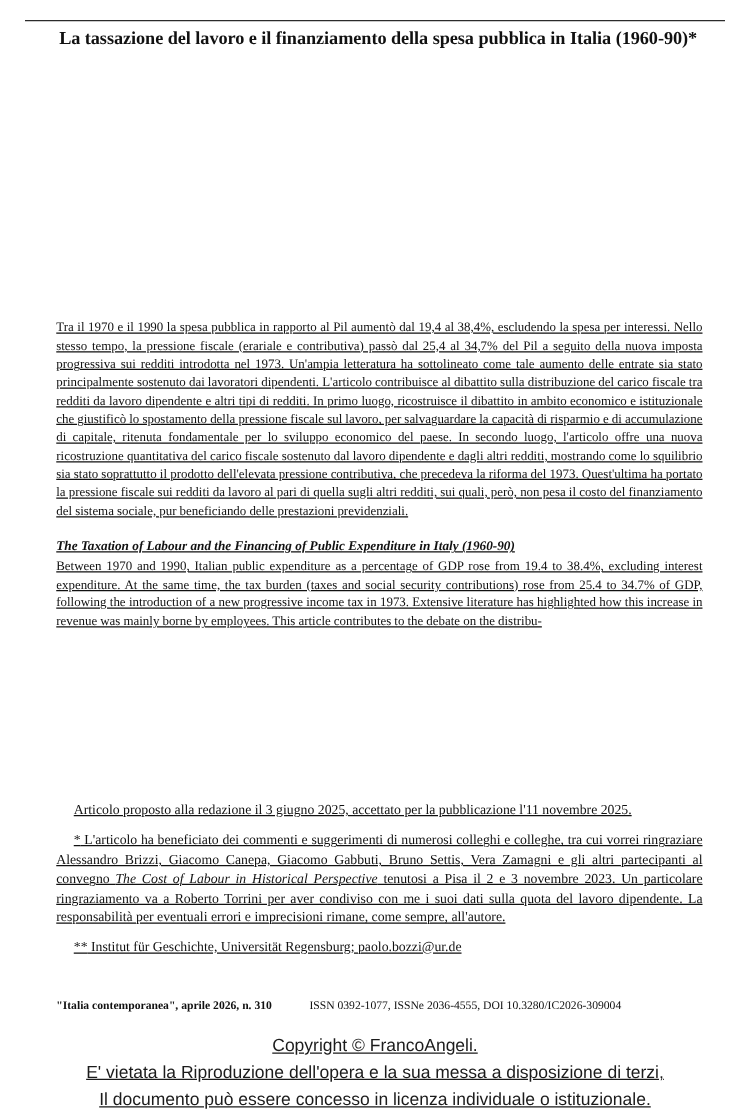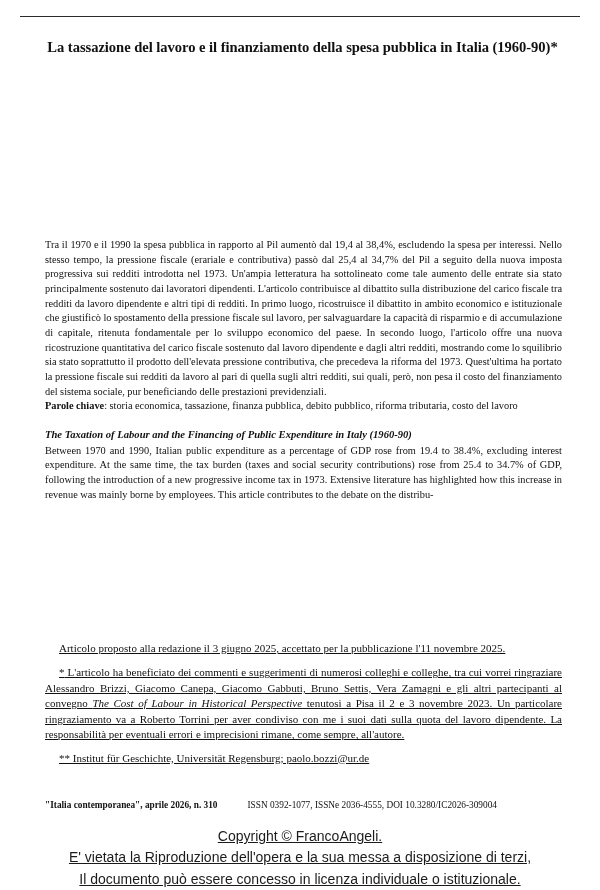--- a/index.html
+++ b/index.html
@@ -24,43 +24,44 @@
     position: absolute;
     left: 20px;
     top: 16px;
     width: 560px;
     height: 0;
     border-top: 1.3px solid #2b2b2b;
   }
   .title-block {
     position: absolute;
     left: 45px;
-    top: 38px;
+    top: 22px;
     width: 515px;
     text-align: center;
   }
   .doc-title {
     font-size: 14.6px;
     font-weight: bold;
     line-height: 1.33;
     letter-spacing: -0.05px;
     margin: 0;
   }
   .doc-author {
     margin: 0;
     padding-top: 33px;
     font-size: 13.2px;
     font-weight: bold;
     line-height: 1.3;
   }
   .abstract-area {
     position: absolute;
     left: 45px;
-    top: 238px;
+    top: 256px;
     width: 517px;
+    text-decoration: underline;
   }
   .para {
     margin: 0;
     font-size: 10.35px;
     line-height: 1.418;
     text-align: justify;
     text-justify: inter-word;
     hyphens: auto;
     -webkit-hyphens: auto;
     word-spacing: -0.12px;
@@ -146,21 +147,20 @@
   <div class="top-rule"></div>
 
   <div class="title-block">
     <h1 class="doc-title"><span>La tassazione del lavoro e il finanziamento della spesa pubblica in Italia</span> <span>(1960-90)*</span></h1>
   </div>
 
   <div class="abstract-area">
 
     <p class="para"><span>Tra il 1970 e il 1990 la spesa pubblica in rapporto al Pil aumentò dal 19,4 al 38,4%, escludendo la spesa per interessi. Nello stesso tempo, la pressione fiscale (erariale e contributiva) passò dal 25,4 al 34,7% del Pil a seguito della nuova imposta progressiva sui redditi introdotta nel 1973. Un'ampia letteratura ha sottolineato come tale aumento delle entrate sia stato principalmente sostenuto dai lavoratori dipendenti. L'articolo contribuisce al dibattito sulla distribuzione del carico fiscale tra redditi da lavoro dipendente e altri tipi di redditi. In primo luogo, ricostruisce il dibattito in ambito economico e istituzionale che giustificò lo spostamento della pressione fiscale sul lavoro, per salvaguardare la capacità di risparmio e di accumulazione di capitale, ritenuta fondamentale per lo sviluppo economico del paese. In secondo luogo, l'articolo offre una nuova ricostruzione quantitativa del carico fiscale sostenuto dal lavoro dipendente e dagli altri redditi, mostrando come lo squilibrio sia stato soprattutto il prodotto dell'elevata pressione contributiva, che precedeva la riforma del 1973. Quest'ultima ha portato la pressione fiscale sui redditi da lavoro al pari di quella sugli altri redditi, sui quali, però, non pesa il costo del finanziamento del sistema sociale, pur beneficiando delle prestazioni previdenziali.</span></p>
 
-    <p class="para"><span class="kw-label">Parole chiave</span><span>: </span><span>storia economica, tassazione, finanza pubblica, debito pubblico, riforma tributaria, costo del lavoro</span></p>
 
     <p class="en-title">The Taxation of Labour and the Financing of Public Expenditure in Italy (1960-90)</p>
 
     <p class="para en-abstract">Between 1970 and 1990, Italian public expenditure as a percentage of GDP rose from 19.4 to 38.4%, excluding interest expenditure. At the same time, the tax burden (taxes and social security contributions) rose from 25.4 to 34.7% of GDP, following the introduction of a new progressive income tax in 1973. Extensive literature has highlighted how this increase in revenue was mainly borne by employees. This article contributes to the debate on the distribu-</p>
 
   </div>
 
   <div class="footnotes">
 
     <p class="fn fn-indent">Articolo proposto alla redazione il 3 giugno 2025, accettato per la pubblicazione l'11 novembre 2025.</p>

